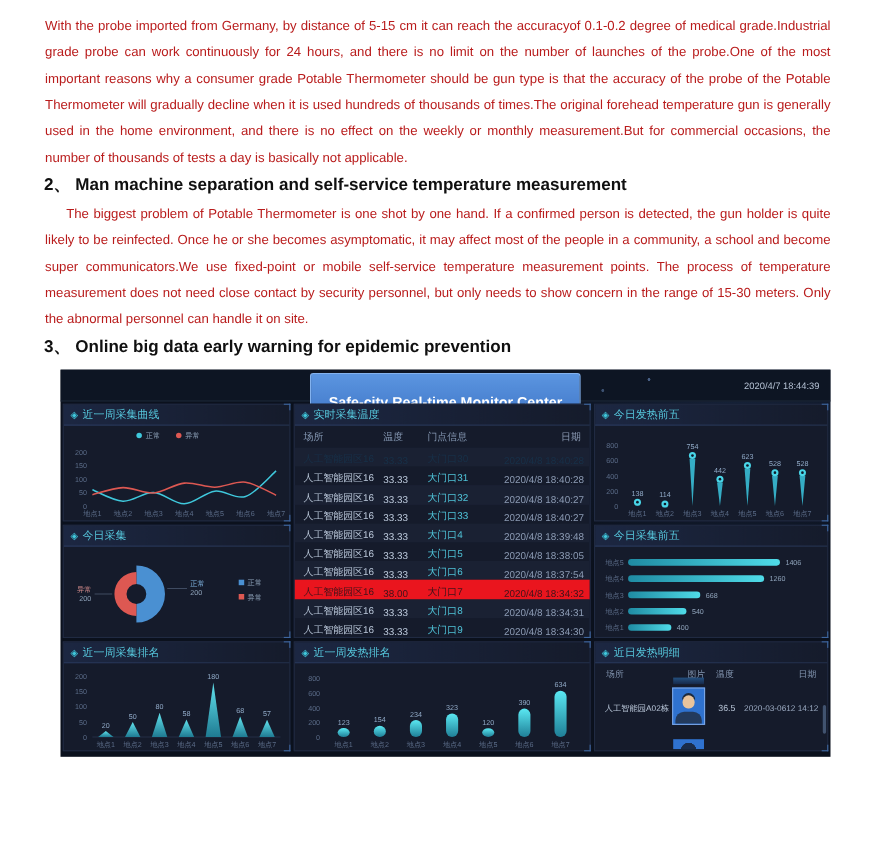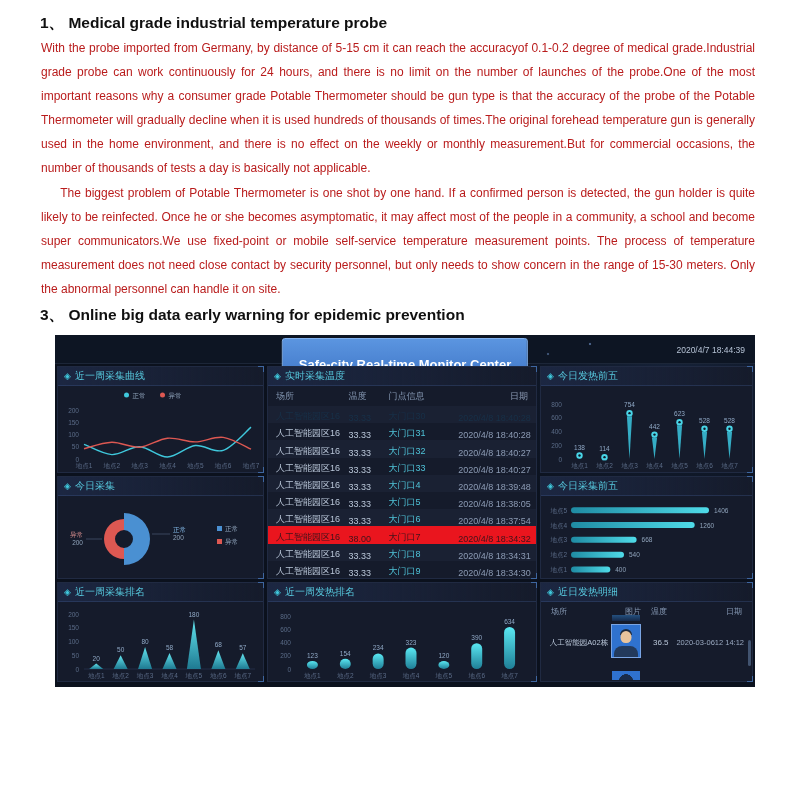--- a/index.html
+++ b/index.html
@@ -64,22 +64,22 @@
   .photo .pbody{position:absolute;left:50%;bottom:0;transform:translateX(-50%);width:24px;height:11px;border-radius:8px 8px 0 0;background:#233a5c;}
   .dplace{position:absolute;left:8px;top:36px;width:60px;line-height:9px;text-align:center;}
   .dtemp{position:absolute;left:112px;top:36px;font-size:8px;}
   .ddate{position:absolute;right:8px;top:36px;font-size:7.5px;color:#9aa9c0;}
   .dscroll{position:absolute;right:1px;top:38px;width:3px;height:26px;background:#41536f;border-radius:2px;}
 </style>
 </head>
 <body>
 
 <div class="doc">
-  <div class="h">1、 Medical grade industrial temperature probe</div>
   <p>With the probe imported from Germany, by distance of 5-15 cm it can reach the accuracyof 0.1-0.2 degree of medical grade.Industrial grade probe can work continuously for 24 hours, and there is no limit on the number of launches of the probe.One of the most important reasons why a consumer grade Potable Thermometer should be gun type is that the accuracy of the probe of the Potable Thermometer will gradually decline when it is used hundreds of thousands of times.The original forehead temperature gun is generally used in the home environment, and there is no effect on the weekly or monthly measurement.But for commercial occasions, the number of thousands of tests a day is basically not applicable.</p>
+  <div class="h">2、 Man machine separation and self-service temperature measurement</div>
   <p class="indent">The biggest problem of Potable Thermometer is one shot by one hand. If a confirmed person is detected, the gun holder is quite likely to be reinfected. Once he or she becomes asymptomatic, it may affect most of the people in a community, a school and become super communicators.We use fixed-point or mobile self-service temperature measurement points. The process of temperature measurement does not need close contact by security personnel, but only needs to show concern in the range of 15-30 meters. Only the abnormal personnel can handle it on site.</p>
   <div class="h">3、 Online big data early warning for epidemic prevention</div>
 
   <div class="dashboard">
     <div class="dash-header">
       <div class="title-btn">Safe-city Real-time Monitor Center</div>
       <div class="datetime">2020/4/7 18:44:39</div>
     </div>
     <div class="dash-grid">
 

